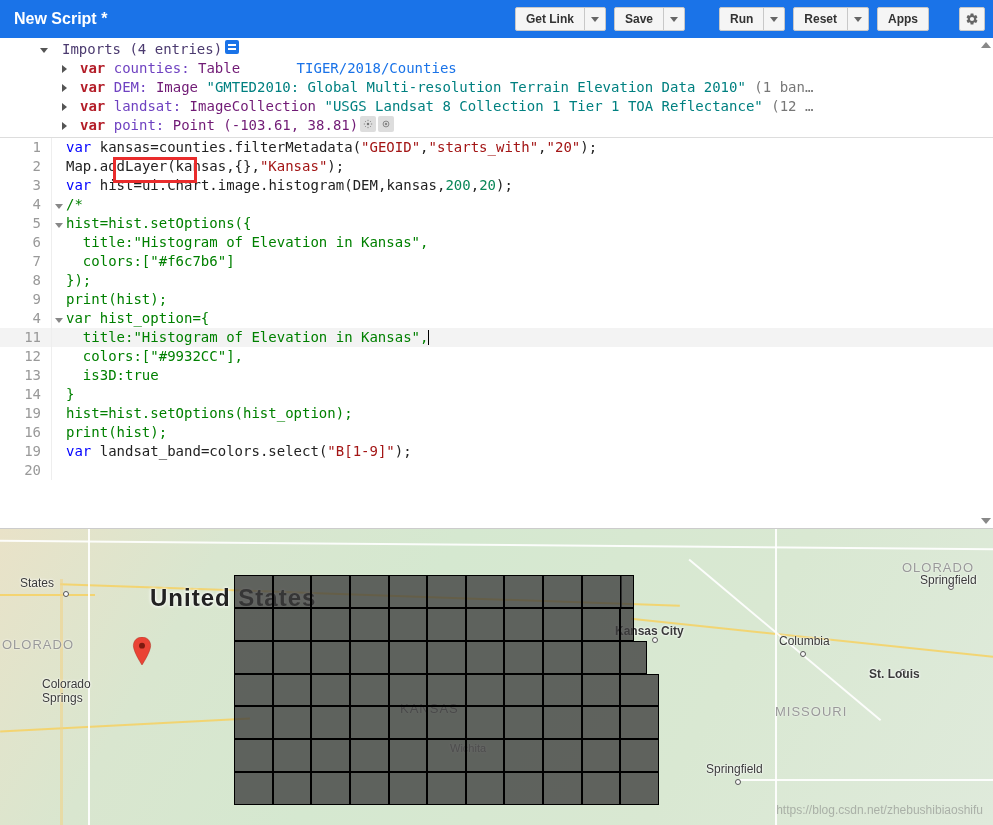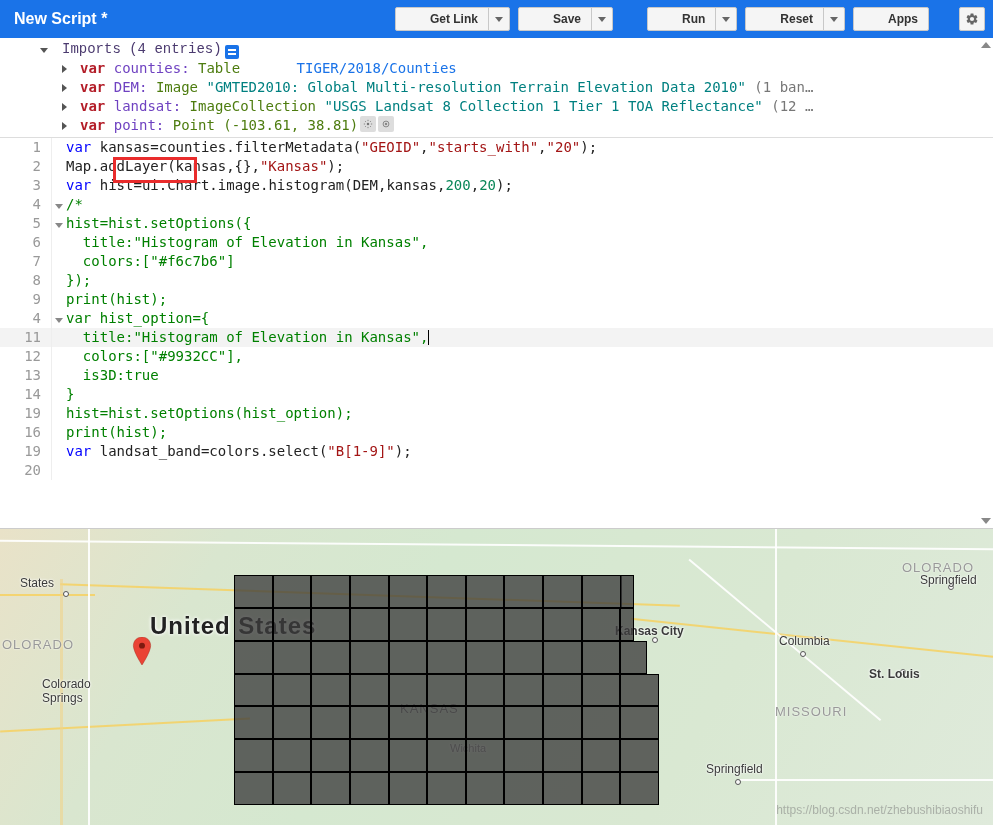--- a/index.html
+++ b/index.html
@@ -35,21 +35,20 @@
     background: #f5f5f5;
     border: 1px solid #c8c8c8;
     border-radius: 2px;
     height: 24px;
     display: flex;
     align-items: center;
     color: #333;
     font-weight: bold;
     font-size: 12px;
     cursor: pointer;
-    padding-left: 24px;
   }
   .btn-label { padding: 0 10px; }
   .btn-drop {
     border-left: 1px solid #c8c8c8;
     padding: 0 6px;
     height: 100%;
     display: flex;
     align-items: center;
   }
   .chev { width: 0; height: 0; border-left: 4px solid transparent; border-right: 4px solid transparent; border-top: 5px solid #666; }
@@ -83,22 +82,21 @@
   .gutter {
     width: 62px;
     text-align: right;
     padding-right: 10px;
     color: #999;
     flex-shrink: 0;
     font-family: Consolas, Menlo, monospace;
   }
   .imports-head {
     display: flex;
-    align-items: flex-end;
-    font-family: Liberation Mono, monospace;
+    align-items: flex-start;
   }
   .imports-head .gutter { color: #999; }
   .caret-down {
     display: inline-block;
     width: 0; height: 0;
     border-left: 4px solid transparent;
     border-right: 4px solid transparent;
     border-top: 5px solid #555;
     margin-right: 4px;
     vertical-align: middle;
@@ -132,21 +130,21 @@
   }
   .doc-icon::before { top: 4px; }
   .doc-icon::after { top: 8px; }
   .import-row {
     display: flex;
     padding-left: 62px;
   }
   .import-row .indent { width: 18px; flex-shrink:0; }
   .kw { color: #b31d28; font-weight: bold; }
   .vname { color: #6f42c1; }
-  .txt { color: #4d7c0f; }
+  .txt { color: #701a75; }
   .link { color: #1a73e8; margin-left: 48px; }
   .str { color: #008080; }
   .paren { color: #777; }
   .highlight-box {
     position: absolute;
     border: 3px solid #e92c2c;
     top: 119px;
     left: 113px;
     width: 84px;
     height: 26px;
@@ -280,21 +278,20 @@
     letter-spacing: 1px;
     text-shadow: 0 0 2px #fff;
   }
   .big-label {
     position: absolute;
     font-size: 24px;
     font-weight: 600;
     color: #222;
     text-shadow: 0 0 3px #fff, 0 0 4px #fff;
     letter-spacing: 1px;
-    margin-top: 28px;
   }
   .kansas-overlay {
     position: absolute;
     left: 234px;
     top: 46px;
     width: 425px;
     height: 230px;
   }
   .county {
     position: absolute;

